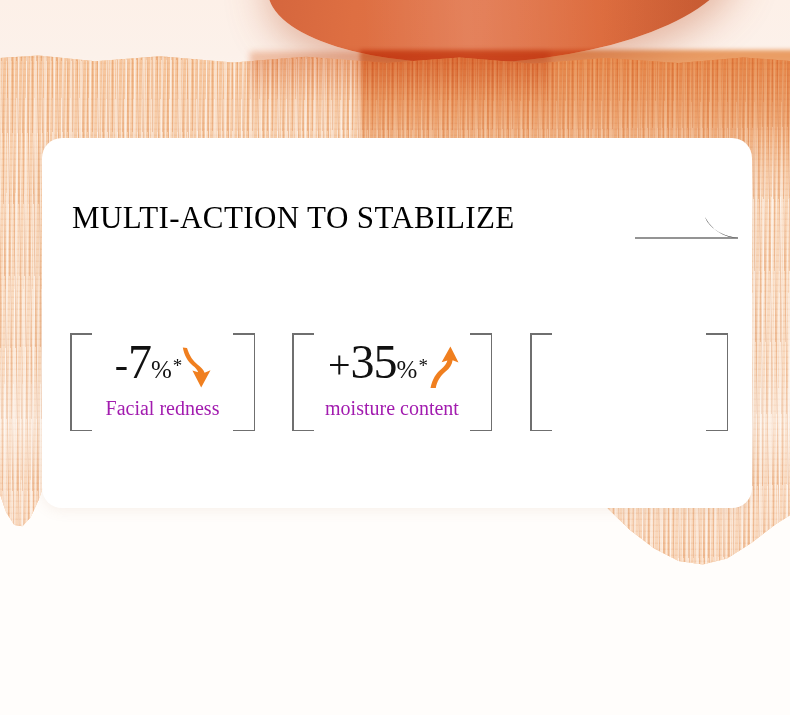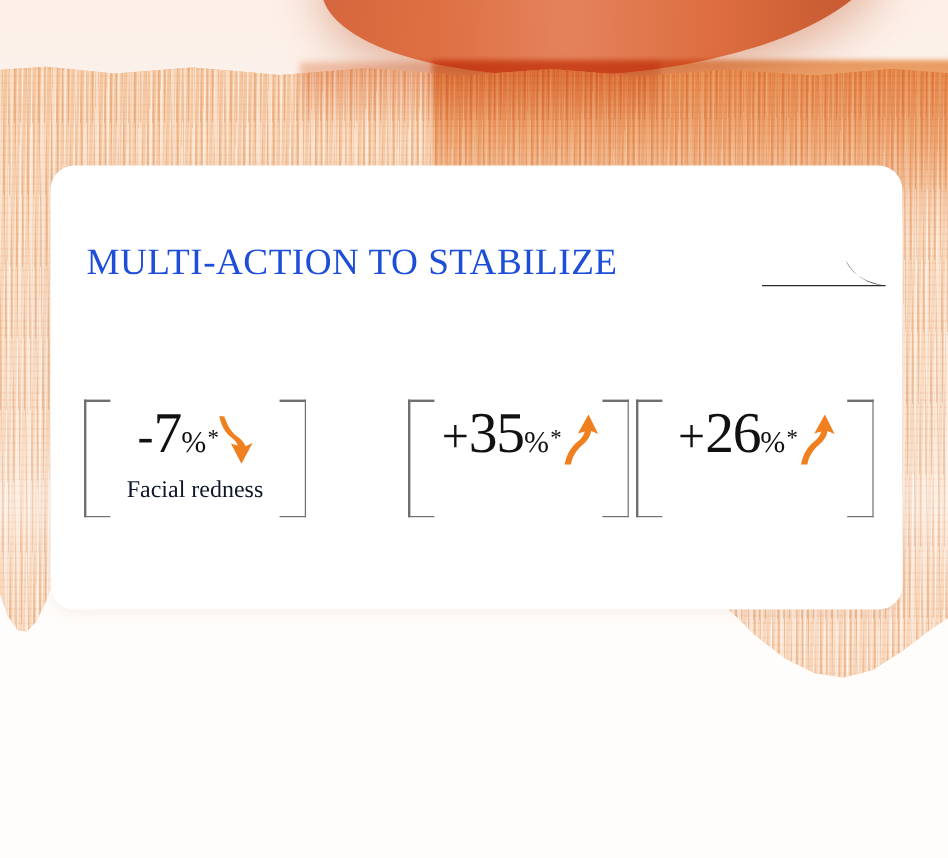--- a/index.html
+++ b/index.html
@@ -85,36 +85,36 @@
     position:absolute;left:42px;top:138px;width:710px;height:370px;
     background:#ffffff;border-radius:20px;
     box-shadow:0 2px 14px rgba(180,120,80,.10);
   }
 
   
   .headline{
     position:absolute;left:30px;top:62px;width:600px;
     font-family:"Liberation Serif",serif;
     font-size:31px;line-height:36px;
-    color:#1d4ed8;letter-spacing:.4px;
+    color:#000000;letter-spacing:.4px;
   }
   .headline .ln{display:block;white-space:nowrap;}
 
   
   .flourish{position:absolute;left:592px;top:74px;width:112px;height:34px;}
 
   
   .stats{
     position:absolute;left:28px;top:195px;width:660px;height:100px;
   }
   .stat{
     position:absolute;top:0;height:98px;
   }
   .stat.s0{left:0px;width:185px;}
-  .stat.s1{left:222px;width:184px;margin-left:48px;}
+  .stat.s1{left:222px;width:200px;}
   .stat.s2{left:460px;width:198px;}
 
   
   .brk{position:absolute;top:0;width:100%;height:100%;pointer-events:none;}
   .brk span{position:absolute;background:#6f6f6f;}
   .brk .v-l{left:0;top:0;width:1.5px;height:100%;}
   .brk .v-r{right:0;top:0;width:1.5px;height:100%;}
   .brk .h-tl{left:0;top:0;height:1.5px;width:22px;}
   .brk .h-tr{right:0;top:0;height:1.5px;width:22px;}
   .brk .h-bl{left:0;bottom:0;height:1.5px;width:22px;}
@@ -132,21 +132,21 @@
   .n-val{font-size:48px;letter-spacing:-1px;}
   .n-pct{font-size:25px;}
   .n-star{font-size:19px;vertical-align:super;margin-left:1px;}
   .arrow-slot{display:inline-block;width:32px;height:44px;vertical-align:-12px;position:relative;}
   .arrow-slot svg{position:absolute;left:0;top:0;}
 
   .stat-label{
     position:absolute;left:0;bottom:11px;width:100%;
     text-align:center;
     font-family:"Liberation Serif",serif;
-    font-size:20px;color:#0f172a;
+    font-size:20px;color:#a21caf;
     white-space:nowrap;
   }
 
   
   .stat.s0 .stat-num{padding-left:2px;}
   .stat.s1 .stat-num{padding-left:2px;}
   .stat.s2 .stat-num{padding-left:2px;}
 </style>
 </head>
 <body>
@@ -213,37 +213,29 @@
         </div>
         <div class="stat-num">
           <span class="n-sign">+</span><span class="n-val">35</span><span class="n-pct">%</span><span class="n-star">*</span><span class="arrow-slot">
             <svg width="32" height="44" viewBox="0 0 32 44">
               <path d="M2.5 42 C 4.5 33, 8 27.5, 12.8 23.6 C 16.4 20.6, 18.6 17.8, 19.4 14.6
                        L 13.6 16.2 L 22.4 0.5 L 30.5 16.6 L 24.6 14.2
                        C 24 18.8, 21.4 22.4, 17.6 25.6 C 12.2 30.2, 9 35.4, 7.8 42 Z" fill="#F07F1F"></path>
             </svg>
           </span>
         </div>
+        <div class="stat-label">moisture content</div>
       </div>
 
       <div class="stat s2">
         <div class="brk">
           <span class="v-l"></span>
             <span class="v-r"></span>
           <span class="h-tl"></span>
             <span class="h-tr"></span>
           <span class="h-bl"></span>
             <span class="h-br"></span>
         </div>
-        <div class="stat-num">
-          <span class="n-sign">+</span><span class="n-val">26</span><span class="n-pct">%</span><span class="n-star">*</span><span class="arrow-slot">
-            <svg width="32" height="44" viewBox="0 0 32 44">
-              <path d="M2.5 42 C 4.5 33, 8 27.5, 12.8 23.6 C 16.4 20.6, 18.6 17.8, 19.4 14.6
-                       L 13.6 16.2 L 22.4 0.5 L 30.5 16.6 L 24.6 14.2
-                       C 24 18.8, 21.4 22.4, 17.6 25.6 C 12.2 30.2, 9 35.4, 7.8 42 Z" fill="#F07F1F"></path>
-            </svg>
-          </span>
-        </div>
       </div>
 
     </div>
   </div>
 </div>
 
 </body></html>

